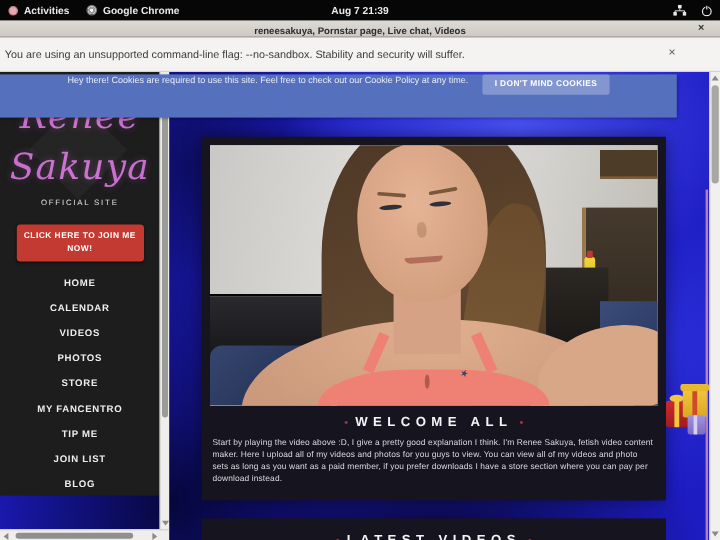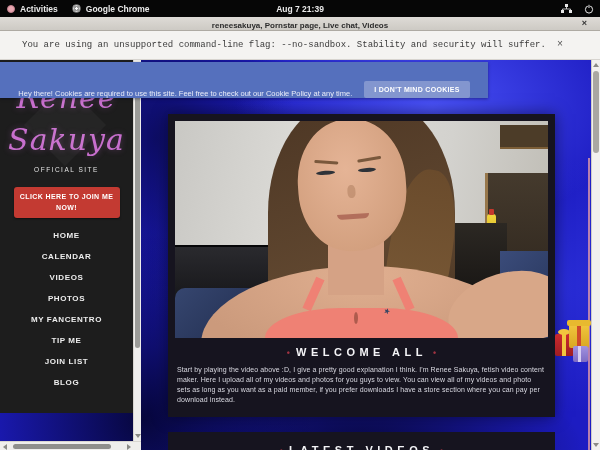--- a/index.html
+++ b/index.html
@@ -23,37 +23,37 @@
   
   .titlebar { position:absolute; left:0; top:17px; width:600px; height:14px;
               background:linear-gradient(#dedbd6,#cdcac4); border-bottom:1px solid #aeaaa3;
               display:flex; align-items:flex-end; justify-content:center;
               font-size:8px; font-weight:bold; color:#2c2c2c; }
   .title-close { position:absolute; right:13px; top:1px; font-size:9px; color:#333; cursor:default; }
 
   
   .infobar { position:absolute; left:0; top:31px; width:600px; height:29px; background:#f4f3f1;
              border-bottom:1px solid #d7d4cf; display:flex; align-items:center;
-             font-size:9px; color:#3b3b3b; padding-left:22px;font-family:Liberation Mono, monospace; }
+             font-size:9px; color:#3b3b3b; padding-left:4px; }
   .info-close { position:absolute; right:37px; top:8px; font-size:10px; color:#555; }
 
   
   .page { position:absolute; left:0; top:60px; width:600px; height:390px; overflow:hidden;
           background:
             radial-gradient(ellipse 280px 180px at 72% 12%, rgba(80,90,255,.85), rgba(0,0,0,0) 70%),
             radial-gradient(ellipse 240px 260px at 24% 92%, rgba(4,4,45,.9), rgba(0,0,0,0) 72%),
             radial-gradient(ellipse 200px 300px at 26% 20%, rgba(8,8,70,.75), rgba(0,0,0,0) 70%),
             radial-gradient(ellipse 230px 170px at 92% 58%, rgba(45,50,220,.8), rgba(0,0,0,0) 75%),
             radial-gradient(ellipse 260px 220px at 55% 45%, rgba(35,35,215,.7), rgba(0,0,0,0) 75%),
             radial-gradient(ellipse 300px 120px at 60% 100%, rgba(3,3,30,.85), rgba(0,0,0,0) 75%),
             #1d1cc2; }
 
   
-  .cookiebar { position:absolute; left:0; top:2px; width:488px; height:36px; background:#5570bd;
-               z-index:30; display:flex; align-items:flex-end; justify-content:center; gap:12px;
+  .cookiebar { position:absolute; left:0; top:2px; width:564px; height:36px; background:#5570bd;
+               z-index:30; display:flex; align-items:flex-start; justify-content:center; gap:12px;
                box-shadow:0 1px 3px rgba(0,0,20,.4); }
   .cookie-msg { font-size:7.5px; color:#e9ecf8; }
   .cookie-btn { font-size:7px; font-weight:bold; color:#fff; background:rgba(255,255,255,.27);
                 padding:5px 10px; border-radius:2px; letter-spacing:.3px; cursor:pointer; }
 
   
   .sidebar { position:absolute; left:0; top:0; width:141px; height:390px; z-index:10; }
   .side-inner { position:absolute; left:0; top:0; width:133px; height:353px; background:#1d1d1d; overflow:hidden; }
   .logo { position:relative; margin-top:18px; text-align:center; font-family:"DejaVu Serif", serif;
           font-style:italic; color:#c86fce; }
@@ -224,20 +224,21 @@
           <div class="logo-l1">Renee</div>
           <div class="logo-l2">Sakuya</div>
         </div>
         <div class="tagline">OFFICIAL SITE</div>
         <div class="join-btn">CLICK HERE TO JOIN ME NOW!</div>
         <div class="nav">
           <div class="nav-item">HOME</div>
           <div class="nav-item">CALENDAR</div>
           <div class="nav-item">VIDEOS</div>
           <div class="nav-item">PHOTOS</div>
+          <div class="nav-item">STORE</div>
           <div class="nav-item">MY FANCENTRO</div>
           <div class="nav-item">TIP ME</div>
           <div class="nav-item">JOIN LIST</div>
           <div class="nav-item">BLOG</div>
         </div>
       </div>
       <div class="side-vscroll">
         <div class="side-vthumb"></div>
         <div class="side-varrow"></div>
       </div>

